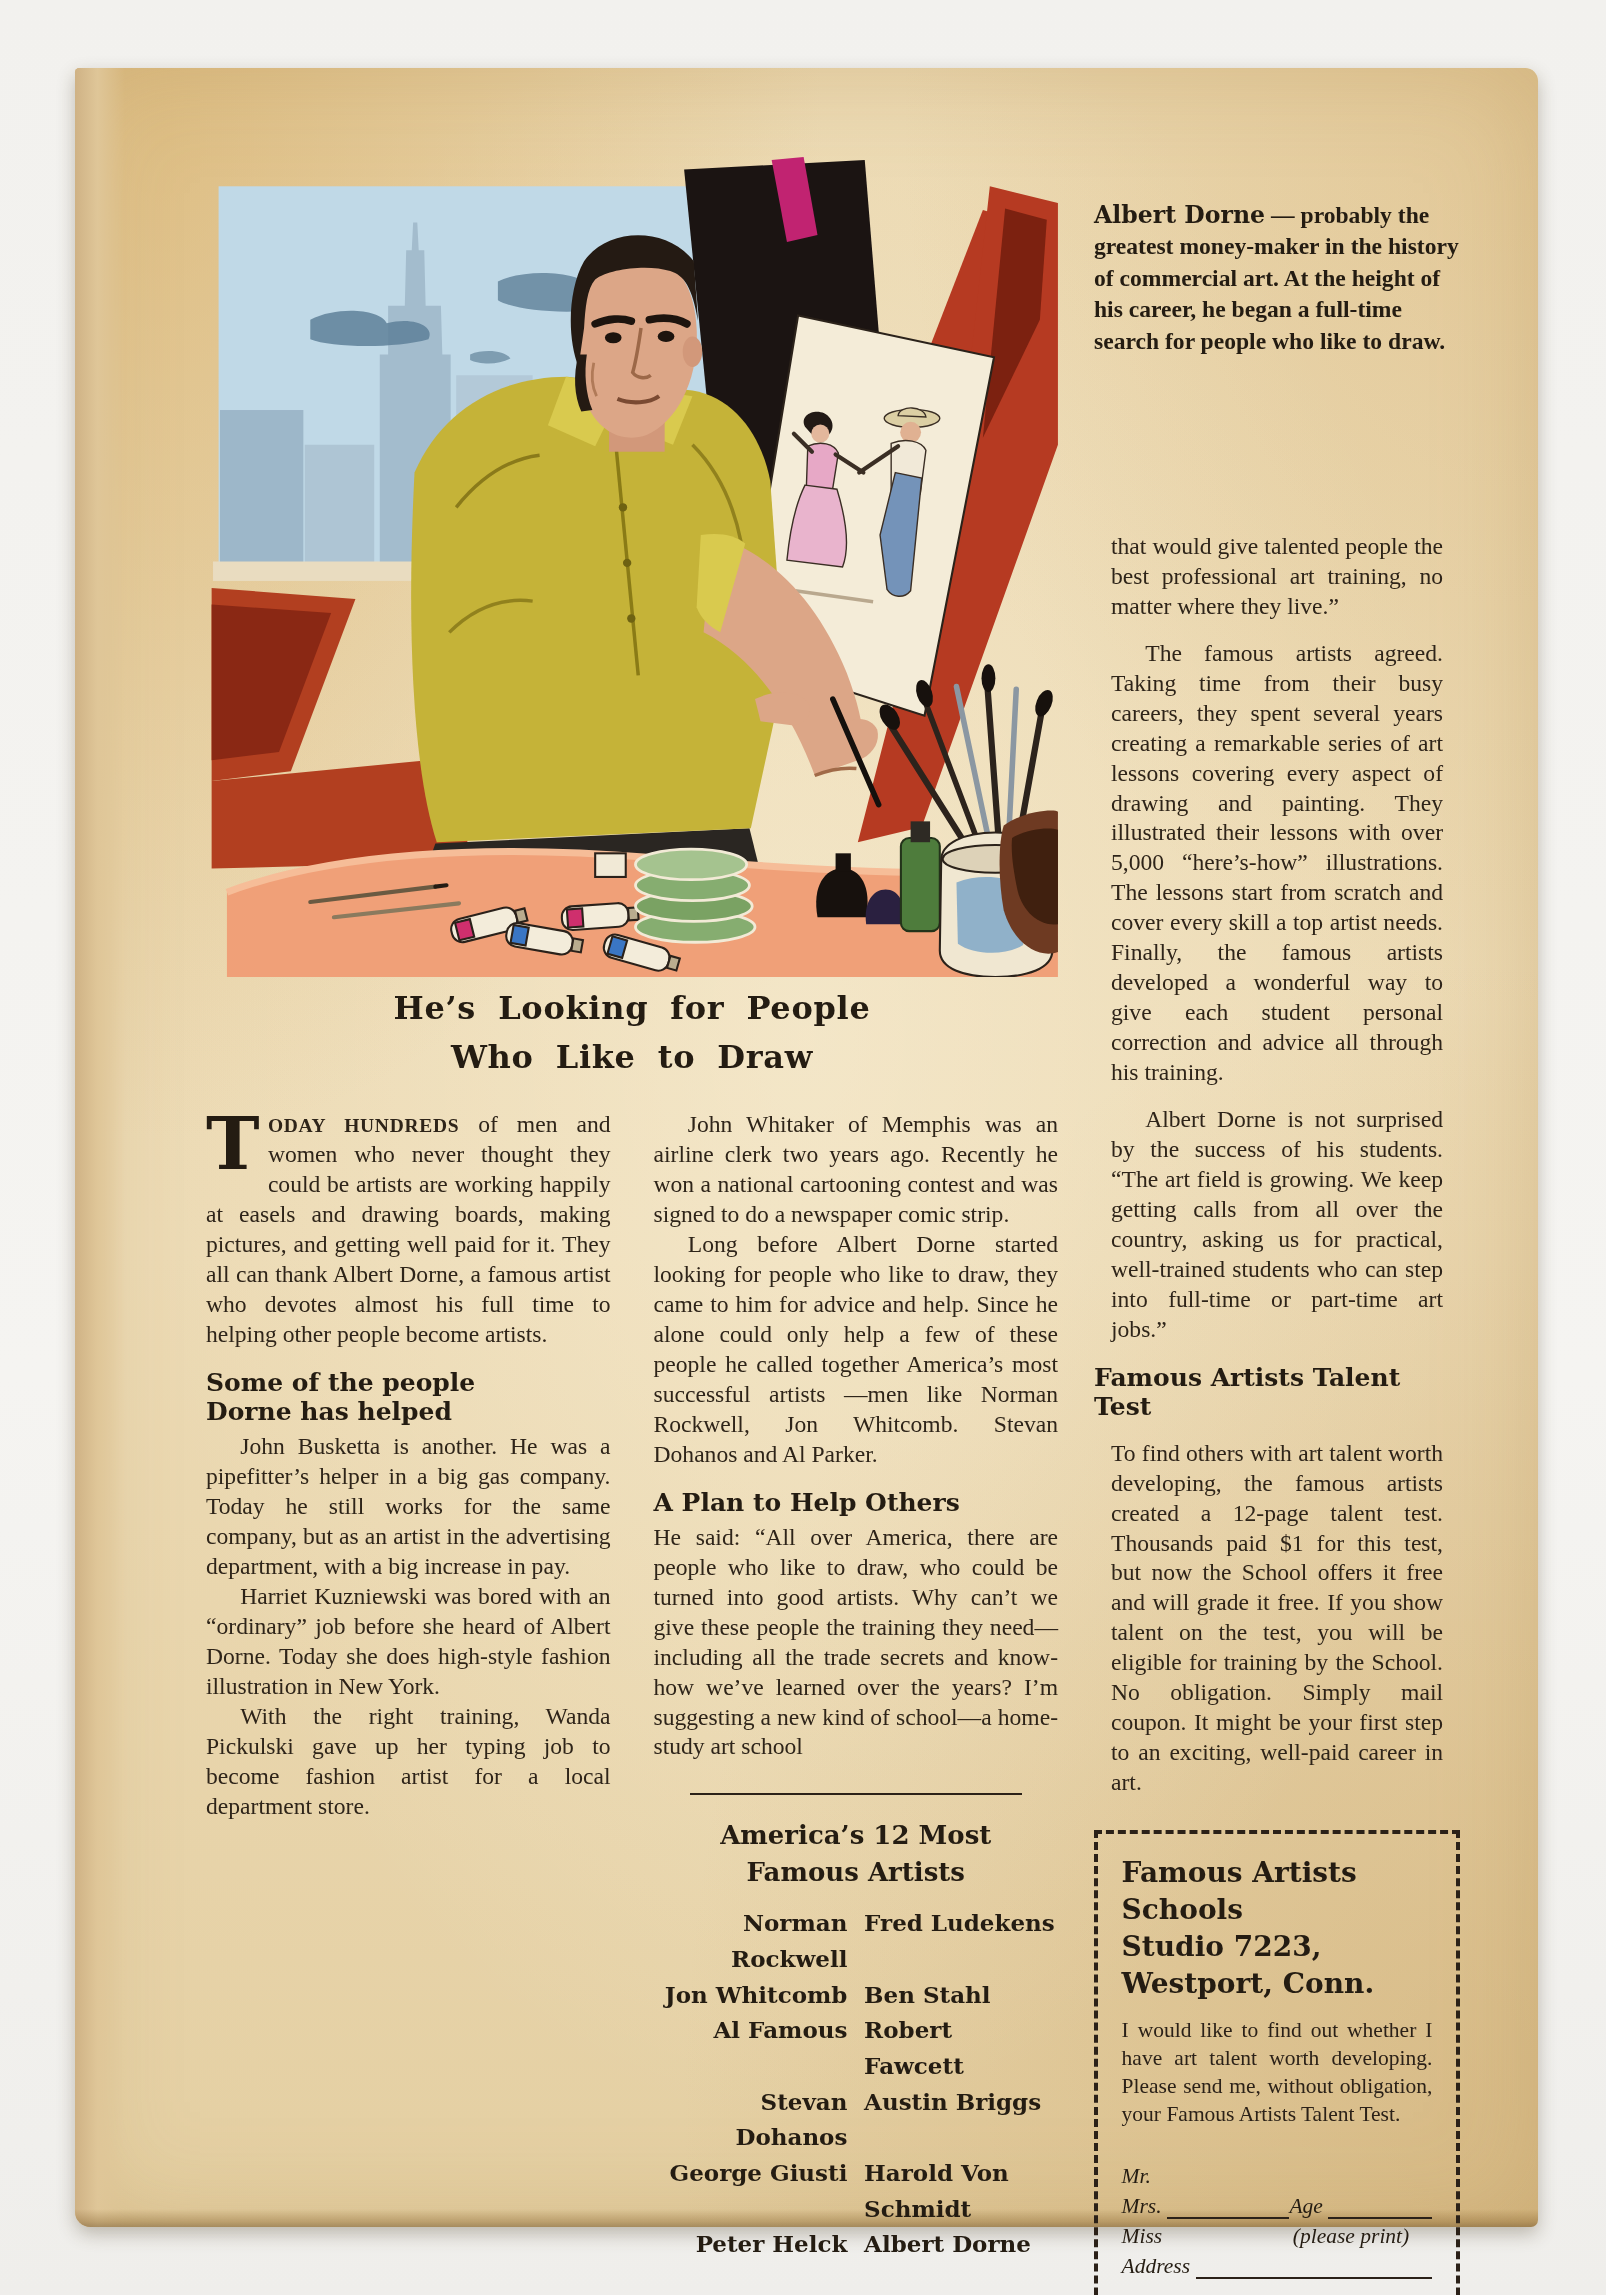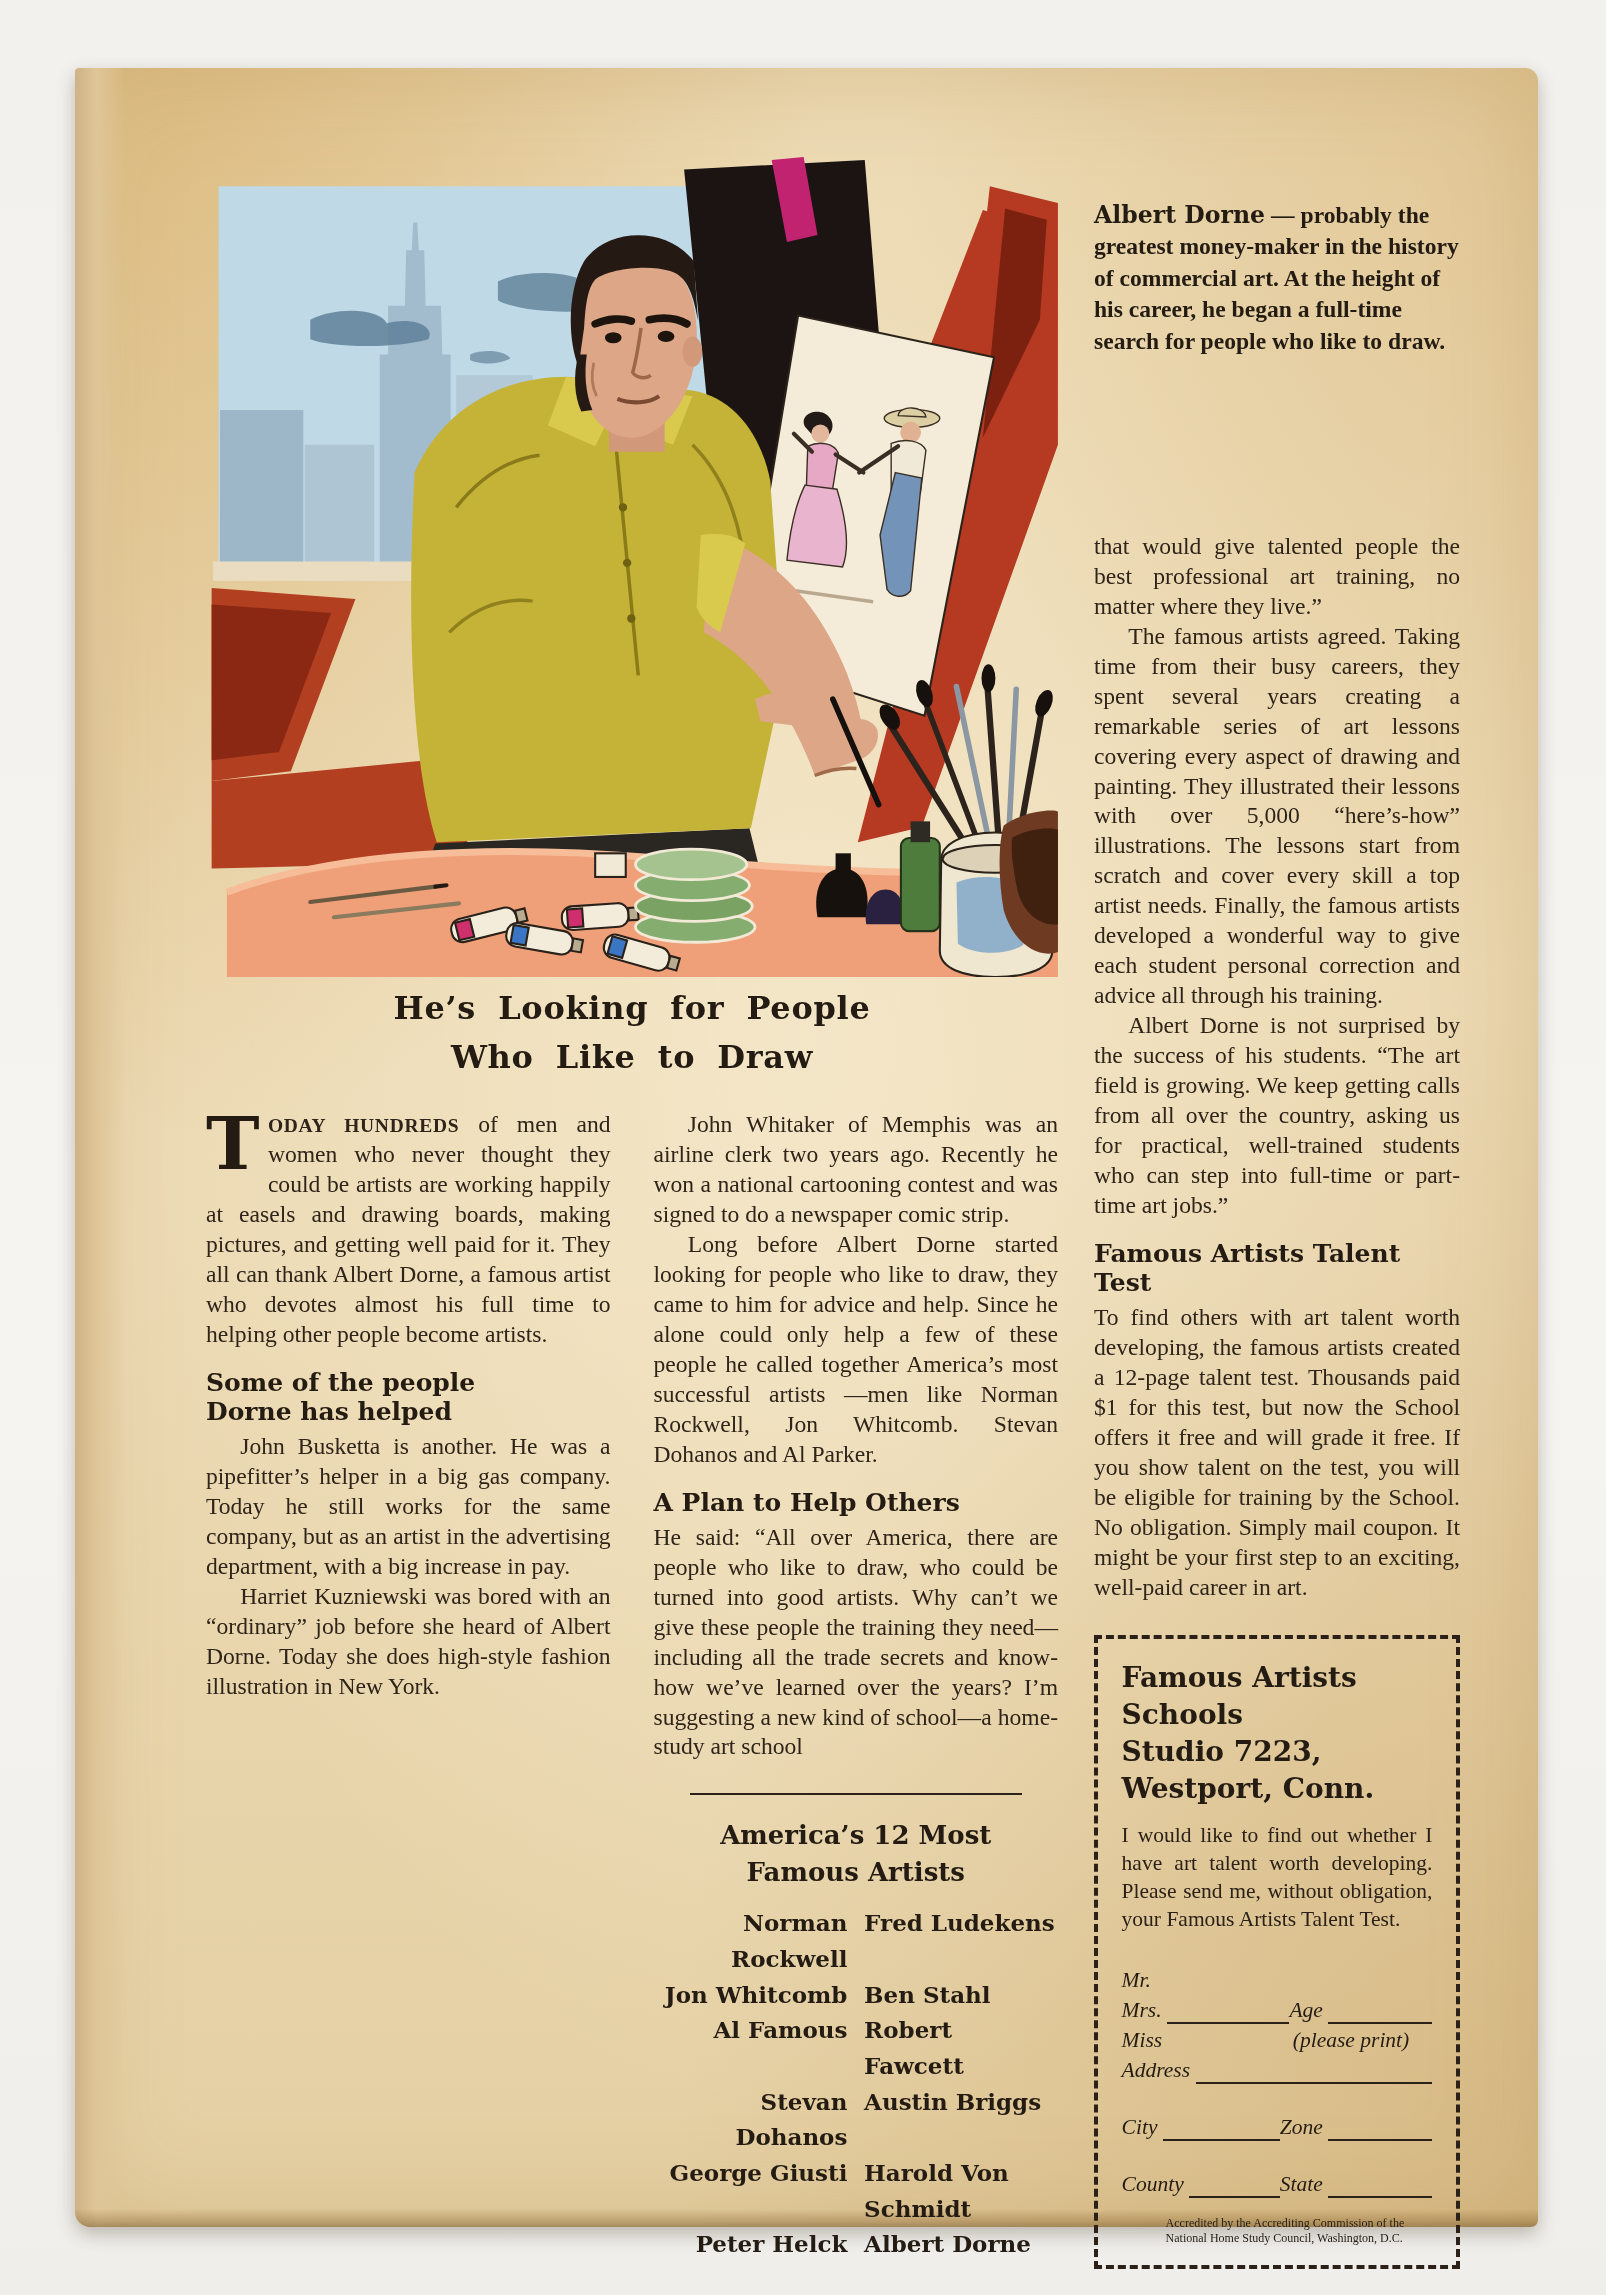--- a/index.html
+++ b/index.html
@@ -66,21 +66,21 @@
   }
   .artists-grid{display:grid;grid-template-columns:1fr 1fr;column-gap:16.7px;margin-top:15.3px;
     font-family:"DejaVu Serif", serif;font-weight:bold;font-size:23px;line-height:1.55;color:#241c12;}
   .artists-grid .l{text-align:right;}
   .artists-grid .r{text-align:left;}
 
   .caption{margin-top:54px;font-weight:bold;font-size:23.6px;line-height:1.33;color:#241c12;text-align:left;}
   .caption .cap-name{font-family:"DejaVu Serif", serif;}
 
   .rcol-text{margin-top:175px;font-size:23.6px;line-height:1.27;text-align:justify;color:#2e2419;}
-  .rcol-text p{margin:0;}
+  .rcol-text p{margin:17px;}
   .rcol-text p.ind{text-indent:1.45em;}
 
   .coupon{
     margin-top:32px;border:4.2px dashed #2b2118;padding:21px 23.6px 18px;
   }
   .coupon-title{
     font-family:"DejaVu Serif", serif;font-weight:bold;font-size:28px;line-height:1.32;color:#241c12;
   }
   .coupon-body{margin-top:14px;font-size:21.5px;line-height:1.3;text-align:justify;}
   .coupon-form{margin-top:35px;font-style:italic;font-size:21.5px;line-height:1.2;color:#241c12;}
@@ -279,20 +279,21 @@
         <div class="cols">
 
           <div class="col">
             <p><span class="dropcap">T</span><b class="smallcaps">ODAY HUNDREDS</b><span> of men and women who never thought they could be artists are working happily at easels and drawing boards, making pictures, and getting well paid for it. They all can thank Albert Dorne, a famous artist who devotes almost his full time to helping other people become artists.</span></p>
             <div class="col-heading">
               <div>Some of the people</div>
               <div>Dorne has helped</div>
             </div>
             <p class="ind">John Busketta is another. He was a pipefitter’s helper in a big gas company. Today he still works for the same company, but as an artist in the advertising department, with a big increase in pay.</p>
             <p class="ind">Harriet Kuzniewski was bored with an “ordinary” job before she heard of Albert Dorne. Today she does high-style fashion illustration in New York.</p>
+            <p class="ind">With the right training, Wanda Pickulski gave up her typing job to become fashion artist for a local department store.</p>
           </div>
 
           <div class="col">
             <p class="ind">John Whitaker of Memphis was an airline clerk two years ago. Recently he won a national cartooning contest and was signed to do a newspaper comic strip.</p>
             <p class="ind">Long before Albert Dorne started looking for people who like to draw, they came to him for advice and help. Since he alone could only help a few of these people he called together America’s most successful artists —men like Norman Rockwell, Jon Whitcomb. Stevan Dohanos and Al Parker.</p>
             <div class="col-heading">A Plan to Help Others</div>
             <p>He said: “All over America, there are people who like to draw, who could be turned into good artists. Why can’t we give these people the training they need—including all the trade secrets and know-how we’ve learned over the years? I’m suggesting a new kind of school—a home-study art school</p>
             <hr class="artists-rule">
             <div class="artists-title">
               <div>America’s 12 Most</div>

